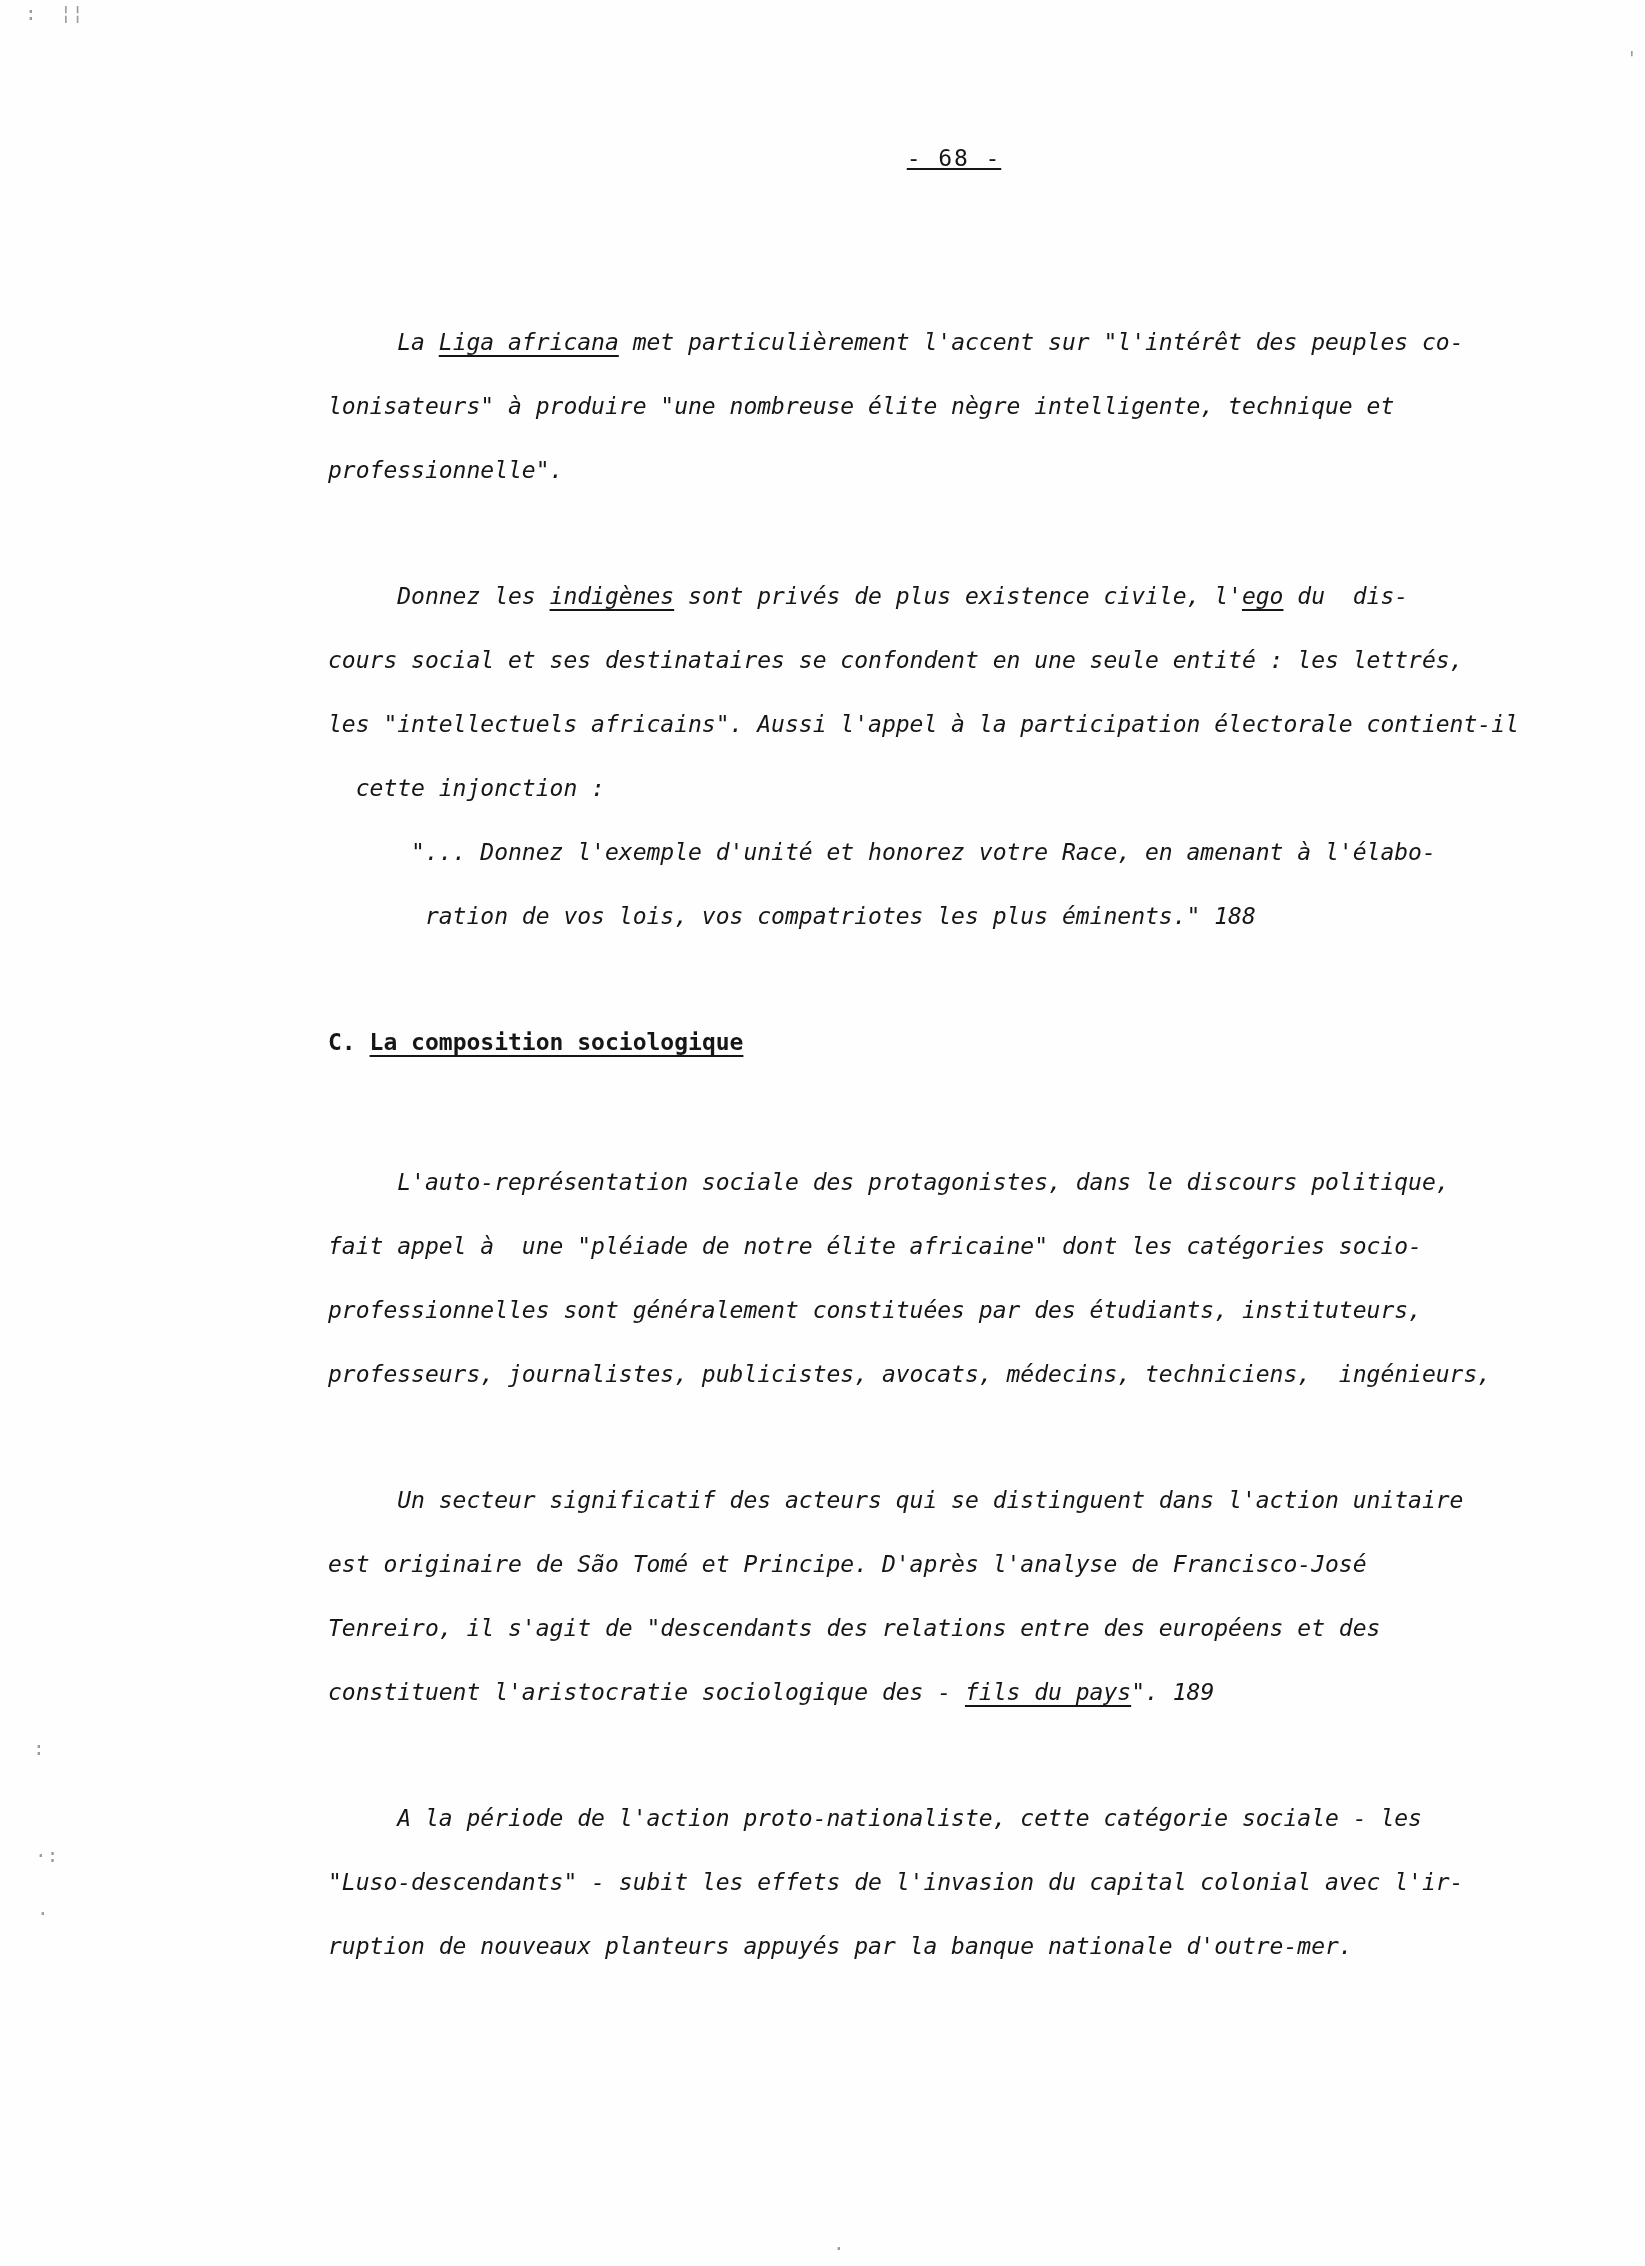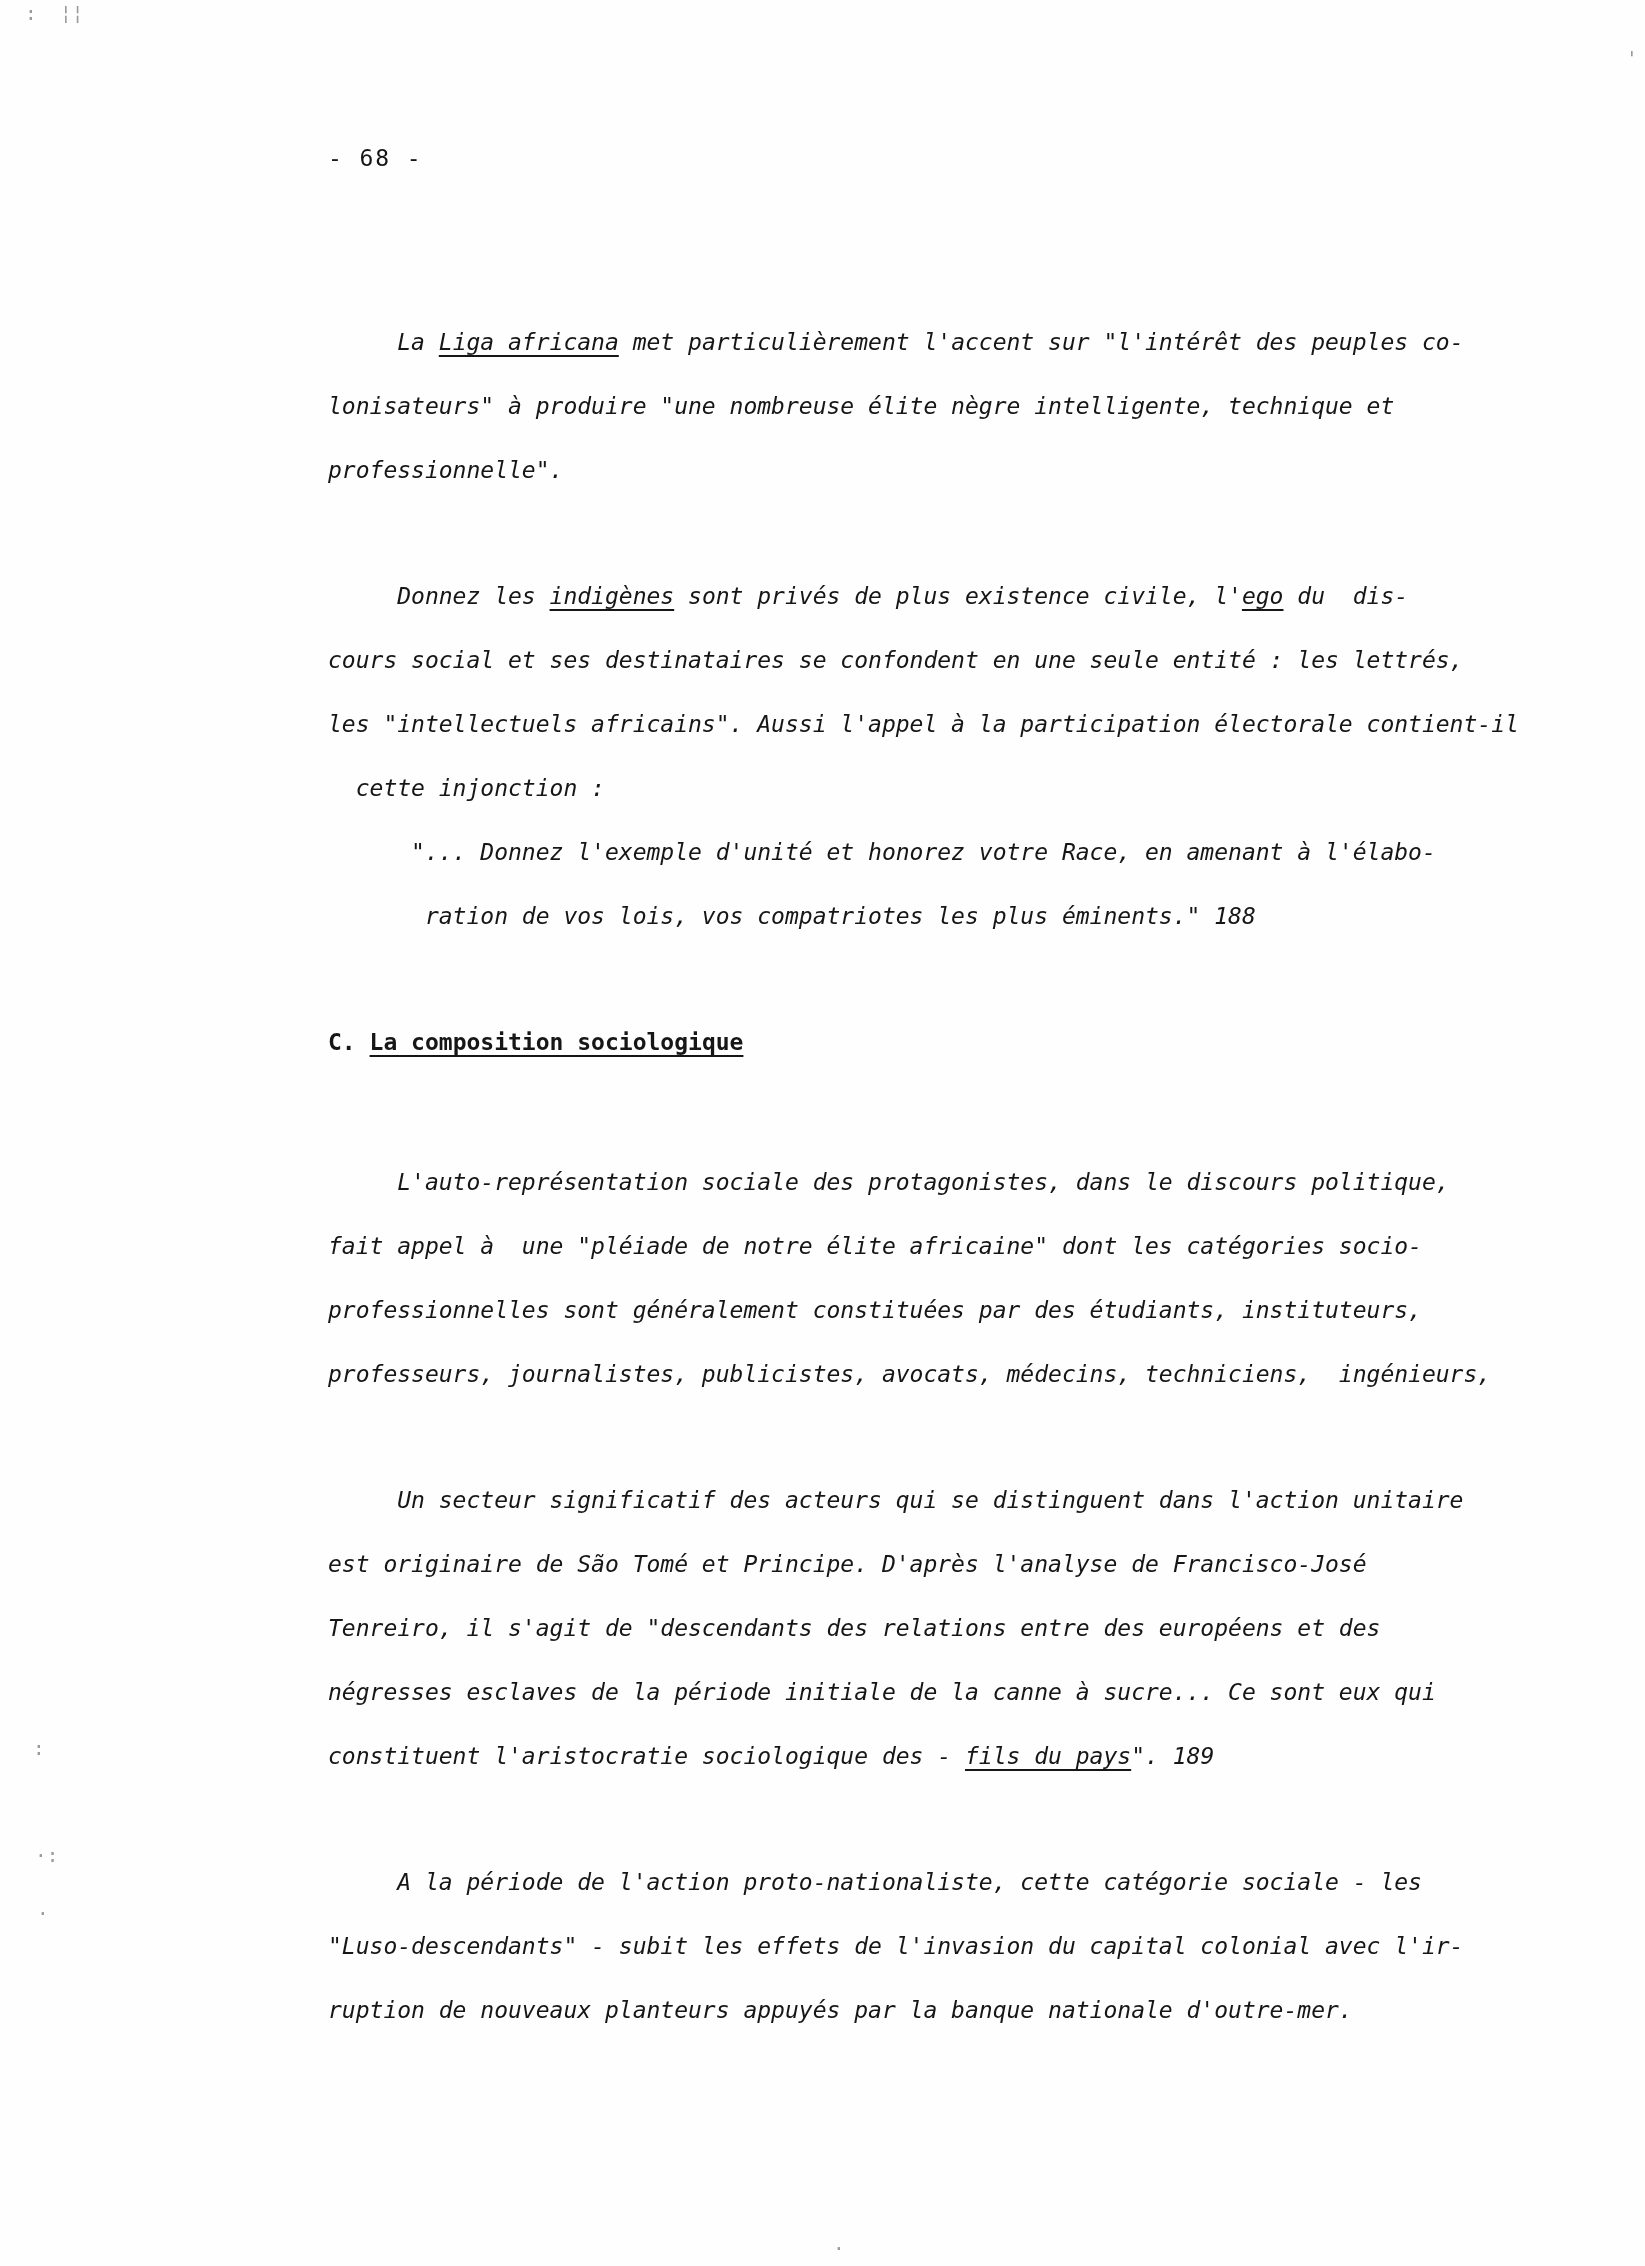--- a/index.html
+++ b/index.html
@@ -18,24 +18,25 @@
     font-size: 23px;
     color: #161616;
   }
   .content {
     position: absolute;
     left: 328px;
     top: 126px;
     width: 1252px;
   }
   .page-number {
-    text-align: left;
+    text-align: center;
     line-height: 64px;
     margin-bottom: 120px;
     letter-spacing: 1.9px;
+    text-decoration: underline;
   }
   .block { }
   .para { margin-bottom: 62px; font-style: italic; }
   .heading { margin-top: 19.4px; margin-bottom: 76px; font-weight: bold; }
   .line {
     line-height: 64px;
     white-space: pre;
   }
   .u {
     text-decoration: underline;
@@ -77,21 +78,20 @@
         <div class="block para">
           <div class="line"><span>     L'auto-représentation sociale des protagonistes, dans le discours politique,</span></div>
           <div class="line"><span>fait appel à  une "pléiade de notre élite africaine" dont les catégories socio-</span></div>
           <div class="line"><span>professionnelles sont généralement constituées par des étudiants, instituteurs,</span></div>
           <div class="line"><span>professeurs, journalistes, publicistes, avocats, médecins, techniciens,  ingénieurs,</span></div>
         </div>
         <div class="block para">
           <div class="line"><span>     Un secteur significatif des acteurs qui se distinguent dans l'action unitaire</span></div>
           <div class="line"><span>est originaire de São Tomé et Principe. D'après l'analyse de Francisco-José</span></div>
           <div class="line"><span>Tenreiro, il s'agit de "descendants des relations entre des européens et des</span></div>
-          <div class="line"><span>négresses esclaves de la période initiale de la canne à sucre... Ce sont eux qui</span></div>
           <div class="line"><span>constituent l'aristocratie sociologique des - </span><span class="u">fils du pays</span><span>". 189</span></div>
         </div>
         <div class="block para">
           <div class="line"><span>     A la période de l'action proto-nationaliste, cette catégorie sociale - les</span></div>
           <div class="line"><span>"Luso-descendants" - subit les effets de l'invasion du capital colonial avec l'ir-</span></div>
           <div class="line"><span>ruption de nouveaux planteurs appuyés par la banque nationale d'outre-mer.</span></div>
         </div>
       </div>
   </div>
   <div>

